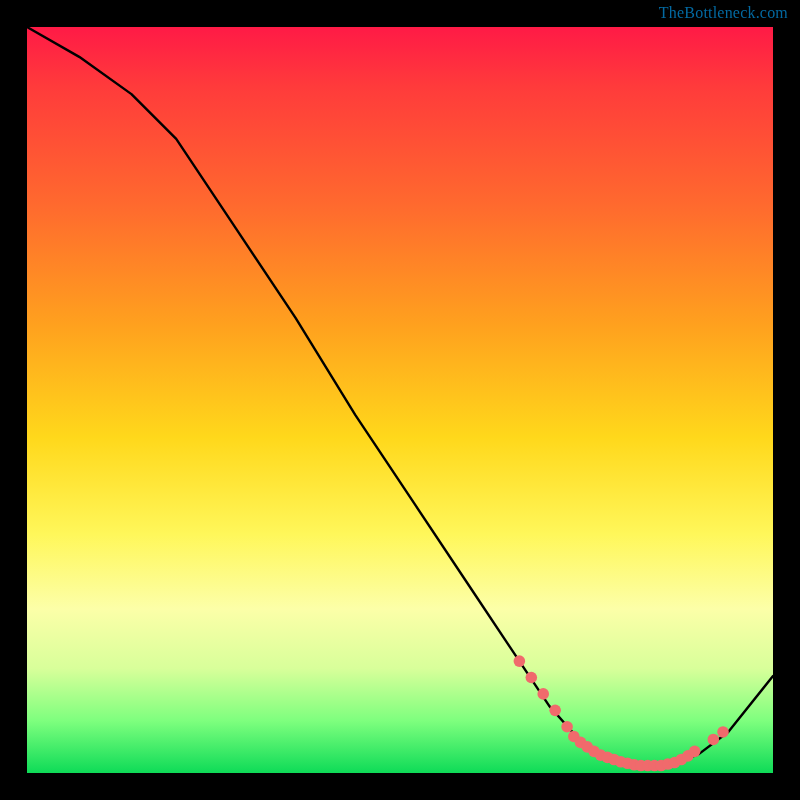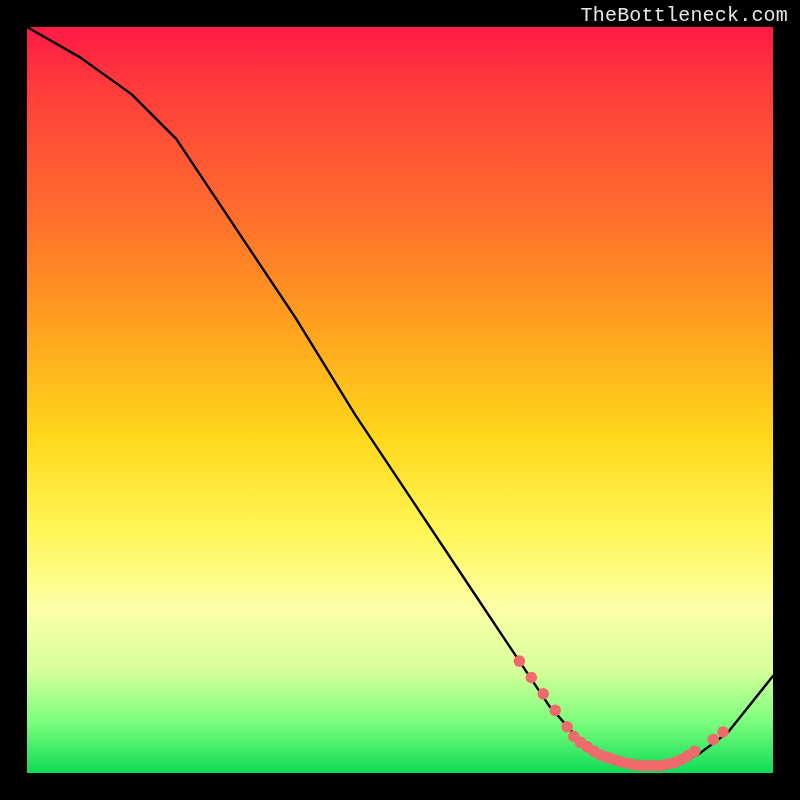--- a/index.html
+++ b/index.html
@@ -42,23 +42,23 @@
     left: 27px;
     top: 27px;
     width: 746px;
     height: 746px;
     overflow: visible;
   }
   .attribution {
     position: absolute;
     top: 4px;
     right: 12px;
-    font-family: Liberation Mono, monospace;
-    font-size: 20px;
-    color: #e5e5e5;
+    font-family: Liberation Serif, serif;
+    font-size: 16px;
+    color: #0369a1;
     letter-spacing: 0.2px;
     user-select: none;
   }
 </style>
 </head>
 <body>
 
 <div class="stage">
   <div class="plot"></div>
 

